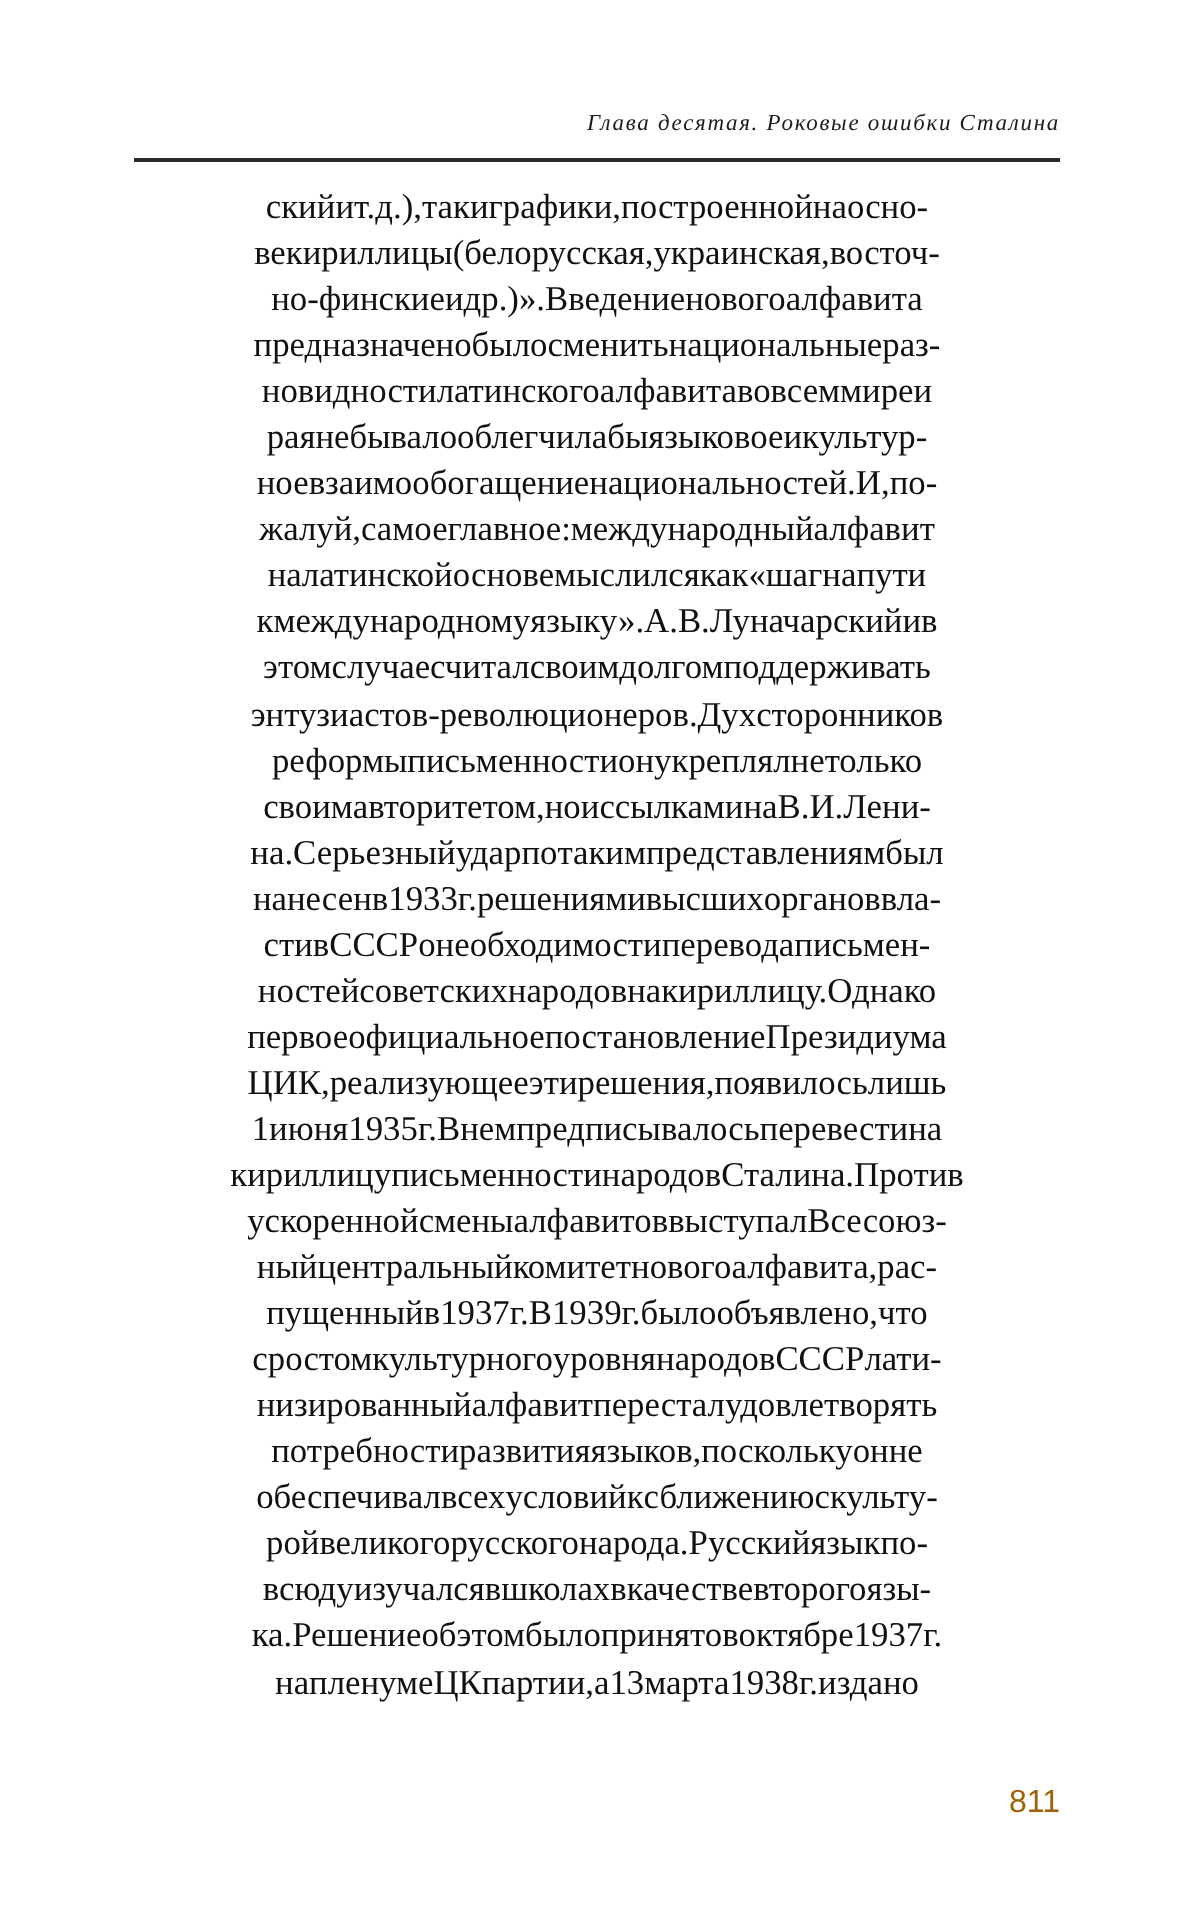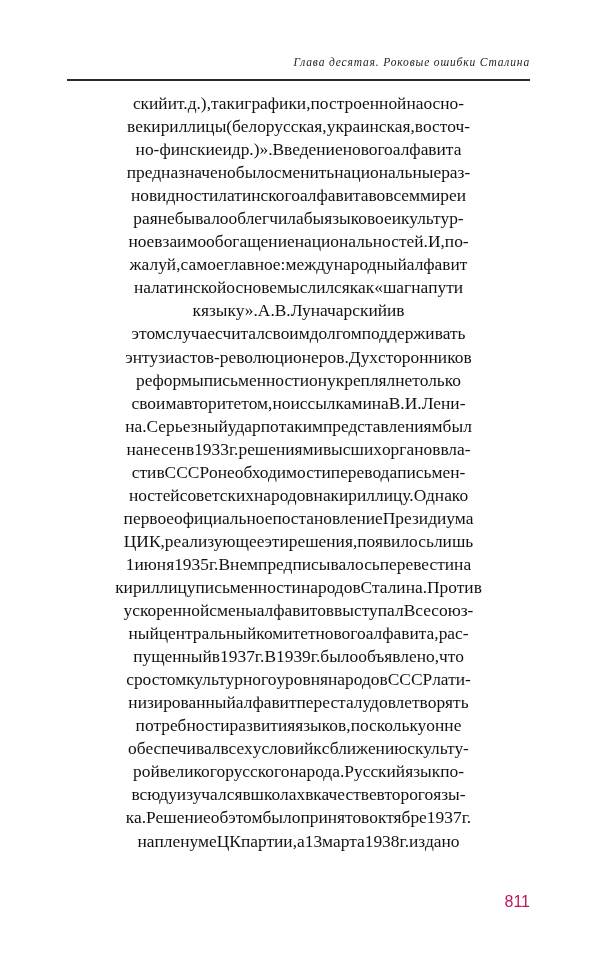--- a/index.html
+++ b/index.html
@@ -70,21 +70,21 @@
 
   
   .folio {
     position: absolute;
     left: 67px;
     top: 893px;
     width: 463px;
     text-align: right;
     font-family: "Liberation Sans", "DejaVu Sans", sans-serif;
     font-size: 16px;
-    color: #be185d;
+    color: #a16207;
   }
 </style>
 </head>
 <body>
 
 <div class="page">
 
   <div class="running-head">Глава десятая. Роковые ошибки Сталина</div>
 
   <div class="head-rule"></div>
@@ -92,21 +92,21 @@
   <div class="body-block" id="body-block">
       <div class="line"><span>ский</span><span>и</span><span>т.д.),</span><span>так</span><span>и</span><span>графики,</span><span>построенной</span><span>на</span><span>осно-</span></div>
       <div class="line"><span>ве</span><span>кириллицы</span><span>(белорусская,</span><span>украинская,</span><span>восточ-</span></div>
       <div class="line"><span>но-финские</span><span>и</span><span>др.)».</span><span>Введение</span><span>нового</span><span>алфавита</span></div>
       <div class="line"><span>предназначено</span><span>было</span><span>сменить</span><span>национальные</span><span>раз-</span></div>
       <div class="line"><span>новидности</span><span>латинского</span><span>алфавита</span><span>во</span><span>всем</span><span>мире</span><span>и</span></div>
       <div class="line"><span>рая</span><span>небывало</span><span>облегчила</span><span>бы</span><span>языковое</span><span>и</span><span>культур-</span></div>
       <div class="line"><span>ное</span><span>взаимообогащение</span><span>национальностей.</span><span>И,</span><span>по-</span></div>
       <div class="line"><span>жалуй,</span><span>самое</span><span>главное:</span><span>международный</span><span>алфавит</span></div>
       <div class="line"><span>на</span><span>латинской</span><span>основе</span><span>мыслился</span><span>как</span><span>«шаг</span><span>на</span><span>пути</span></div>
-      <div class="line"><span>к</span><span>языку».</span><span>А.В.</span><span>Луначарский</span><span>и</span><span>в</span></div>
+      <div class="line"><span>к</span><span>международному</span><span>языку».</span><span>А.В.</span><span>Луначарский</span><span>и</span><span>в</span></div>
       <div class="line"><span>этом</span><span>случае</span><span>считал</span><span>своим</span><span>долгом</span><span>поддерживать</span></div>
       <div class="line"><span>энтузиастов-революционеров.</span><span>Дух</span><span>сторонников</span></div>
       <div class="line"><span>реформы</span><span>письменности</span><span>он</span><span>укреплял</span><span>не</span><span>только</span></div>
       <div class="line"><span>своим</span><span>авторитетом,</span><span>но</span><span>и</span><span>ссылками</span><span>на</span><span>В.И.</span><span>Лени-</span></div>
       <div class="line"><span>на.</span><span>Серьезный</span><span>удар</span><span>по</span><span>таким</span><span>представлениям</span><span>был</span></div>
       <div class="line"><span>нанесен</span><span>в</span><span>1933</span><span>г.</span><span>решениями</span><span>высших</span><span>органов</span><span>вла-</span></div>
       <div class="line"><span>сти</span><span>в</span><span>СССР</span><span>о</span><span>необходимости</span><span>перевода</span><span>письмен-</span></div>
       <div class="line"><span>ностей</span><span>советских</span><span>народов</span><span>на</span><span>кириллицу.</span><span>Однако</span></div>
       <div class="line"><span>первое</span><span>официальное</span><span>постановление</span><span>Президиума</span></div>
       <div class="line"><span>ЦИК,</span><span>реализующее</span><span>эти</span><span>решения,</span><span>появилось</span><span>лишь</span></div>

